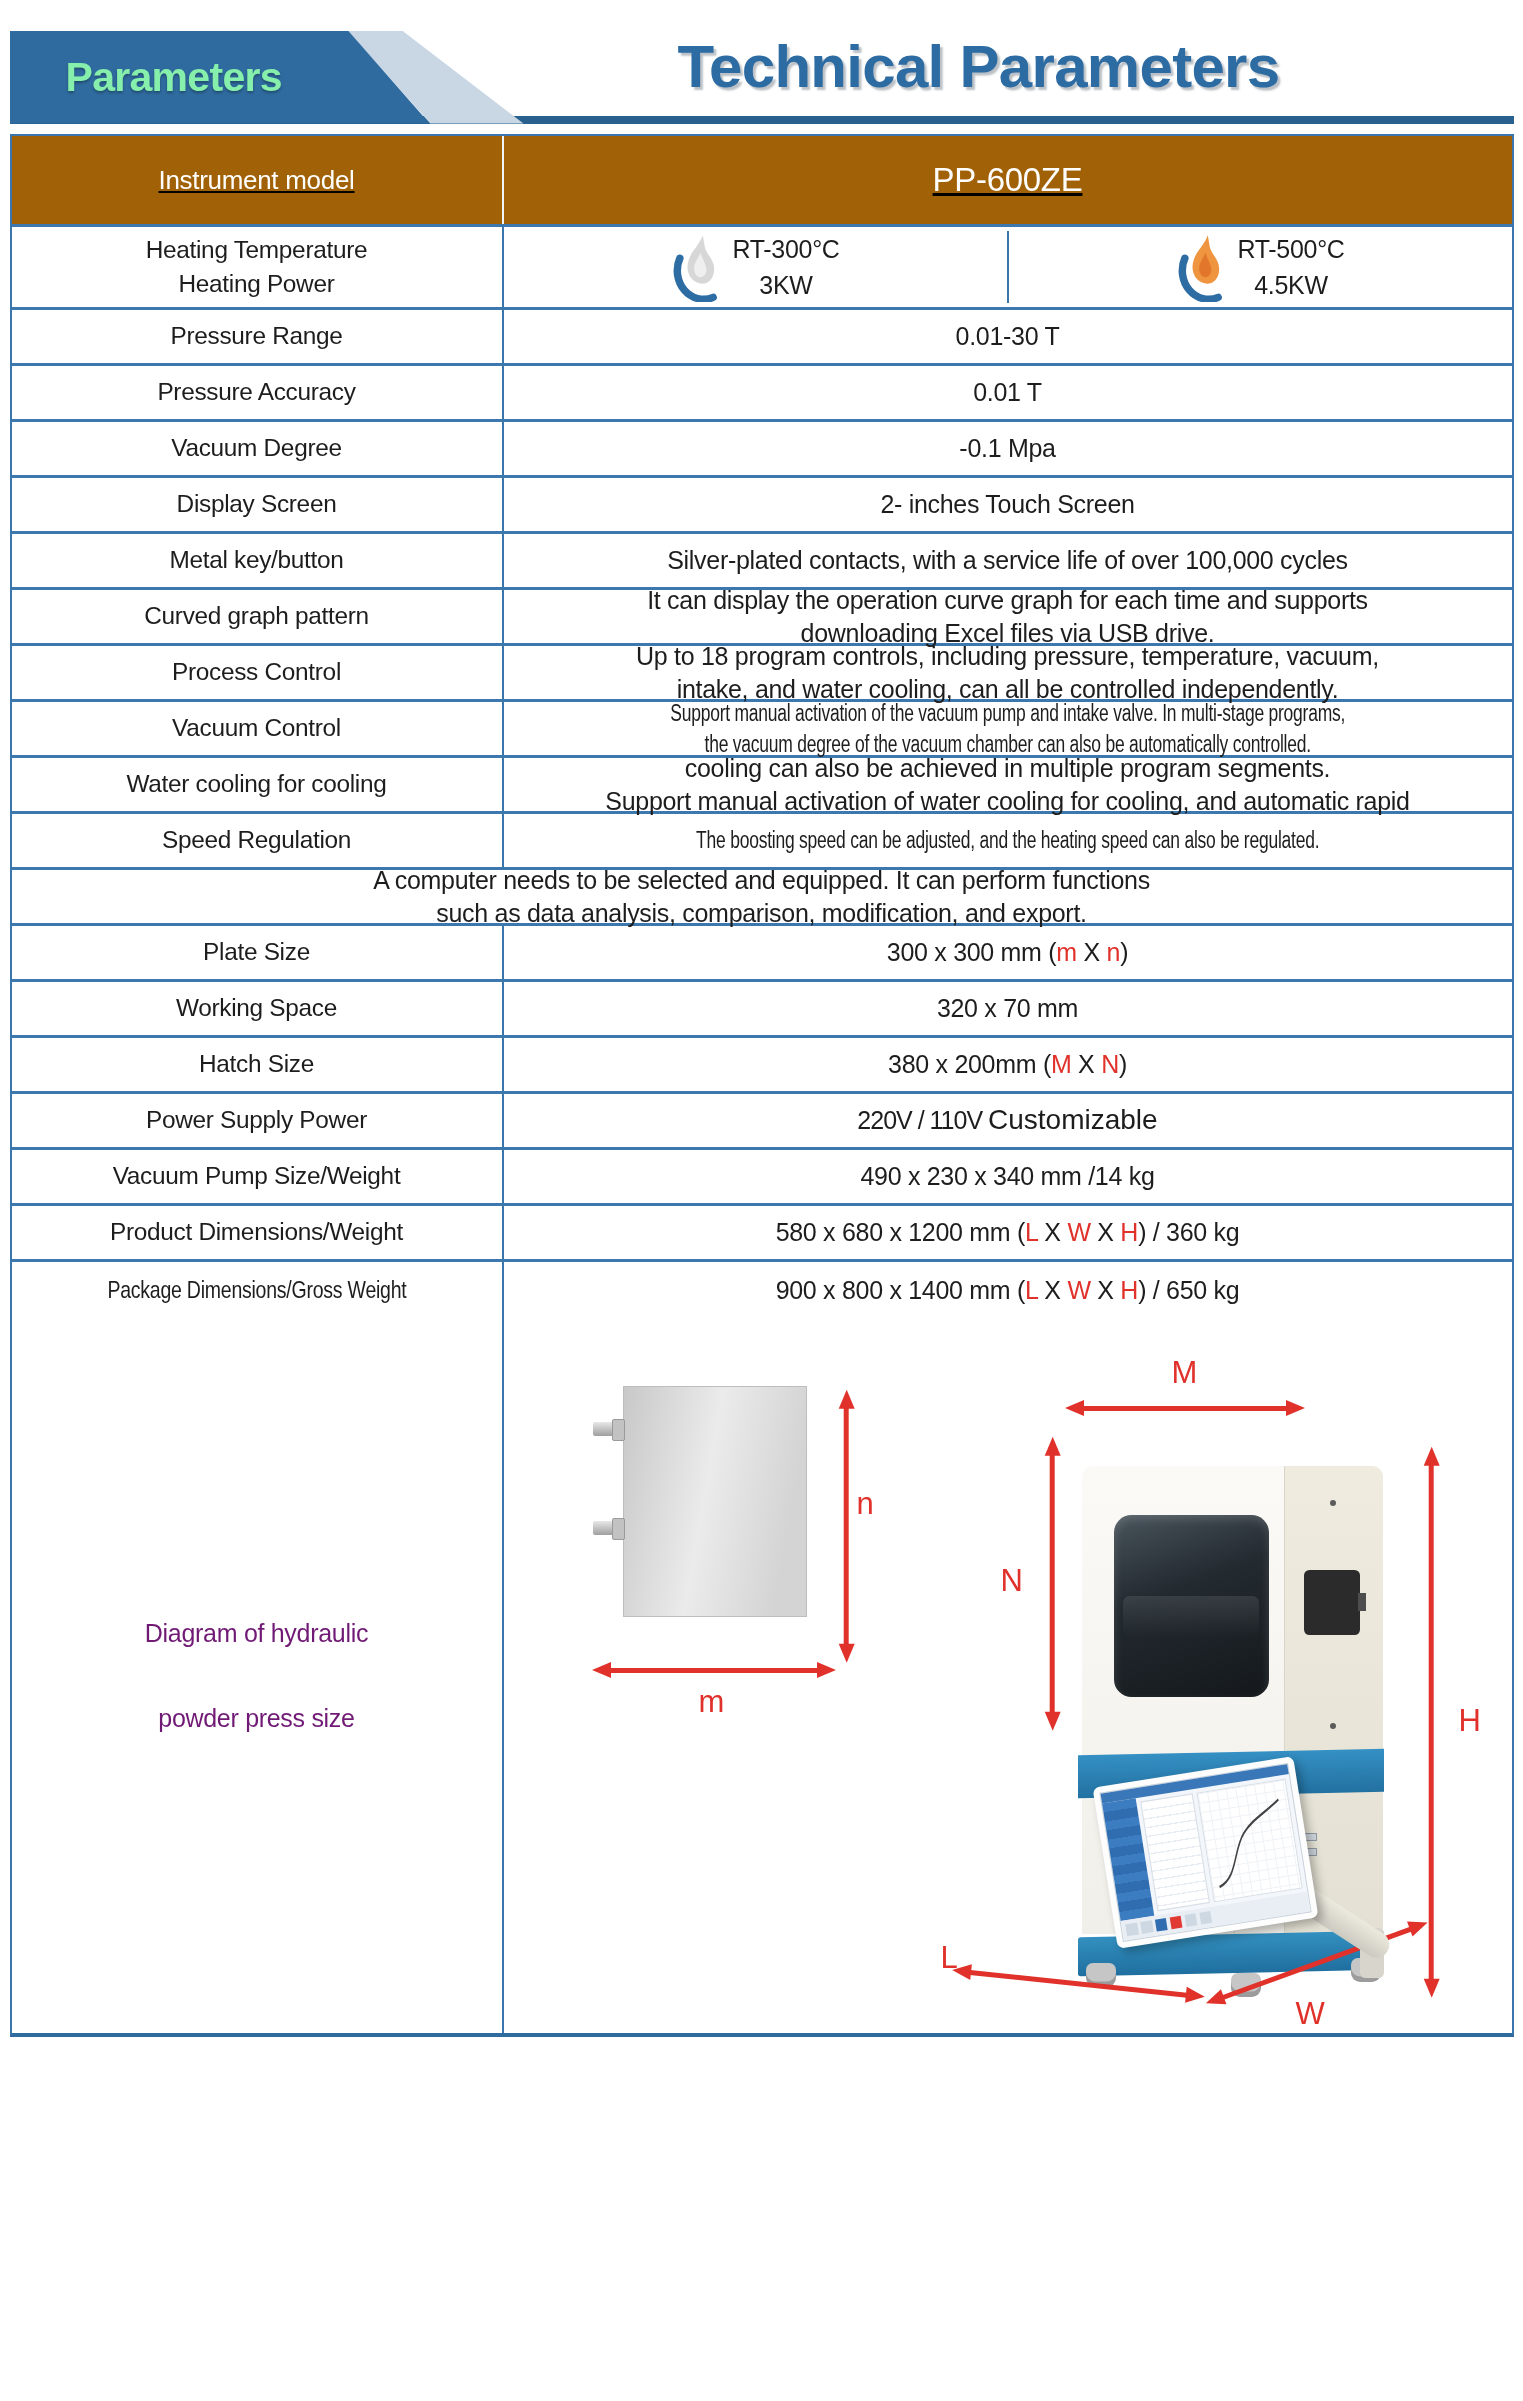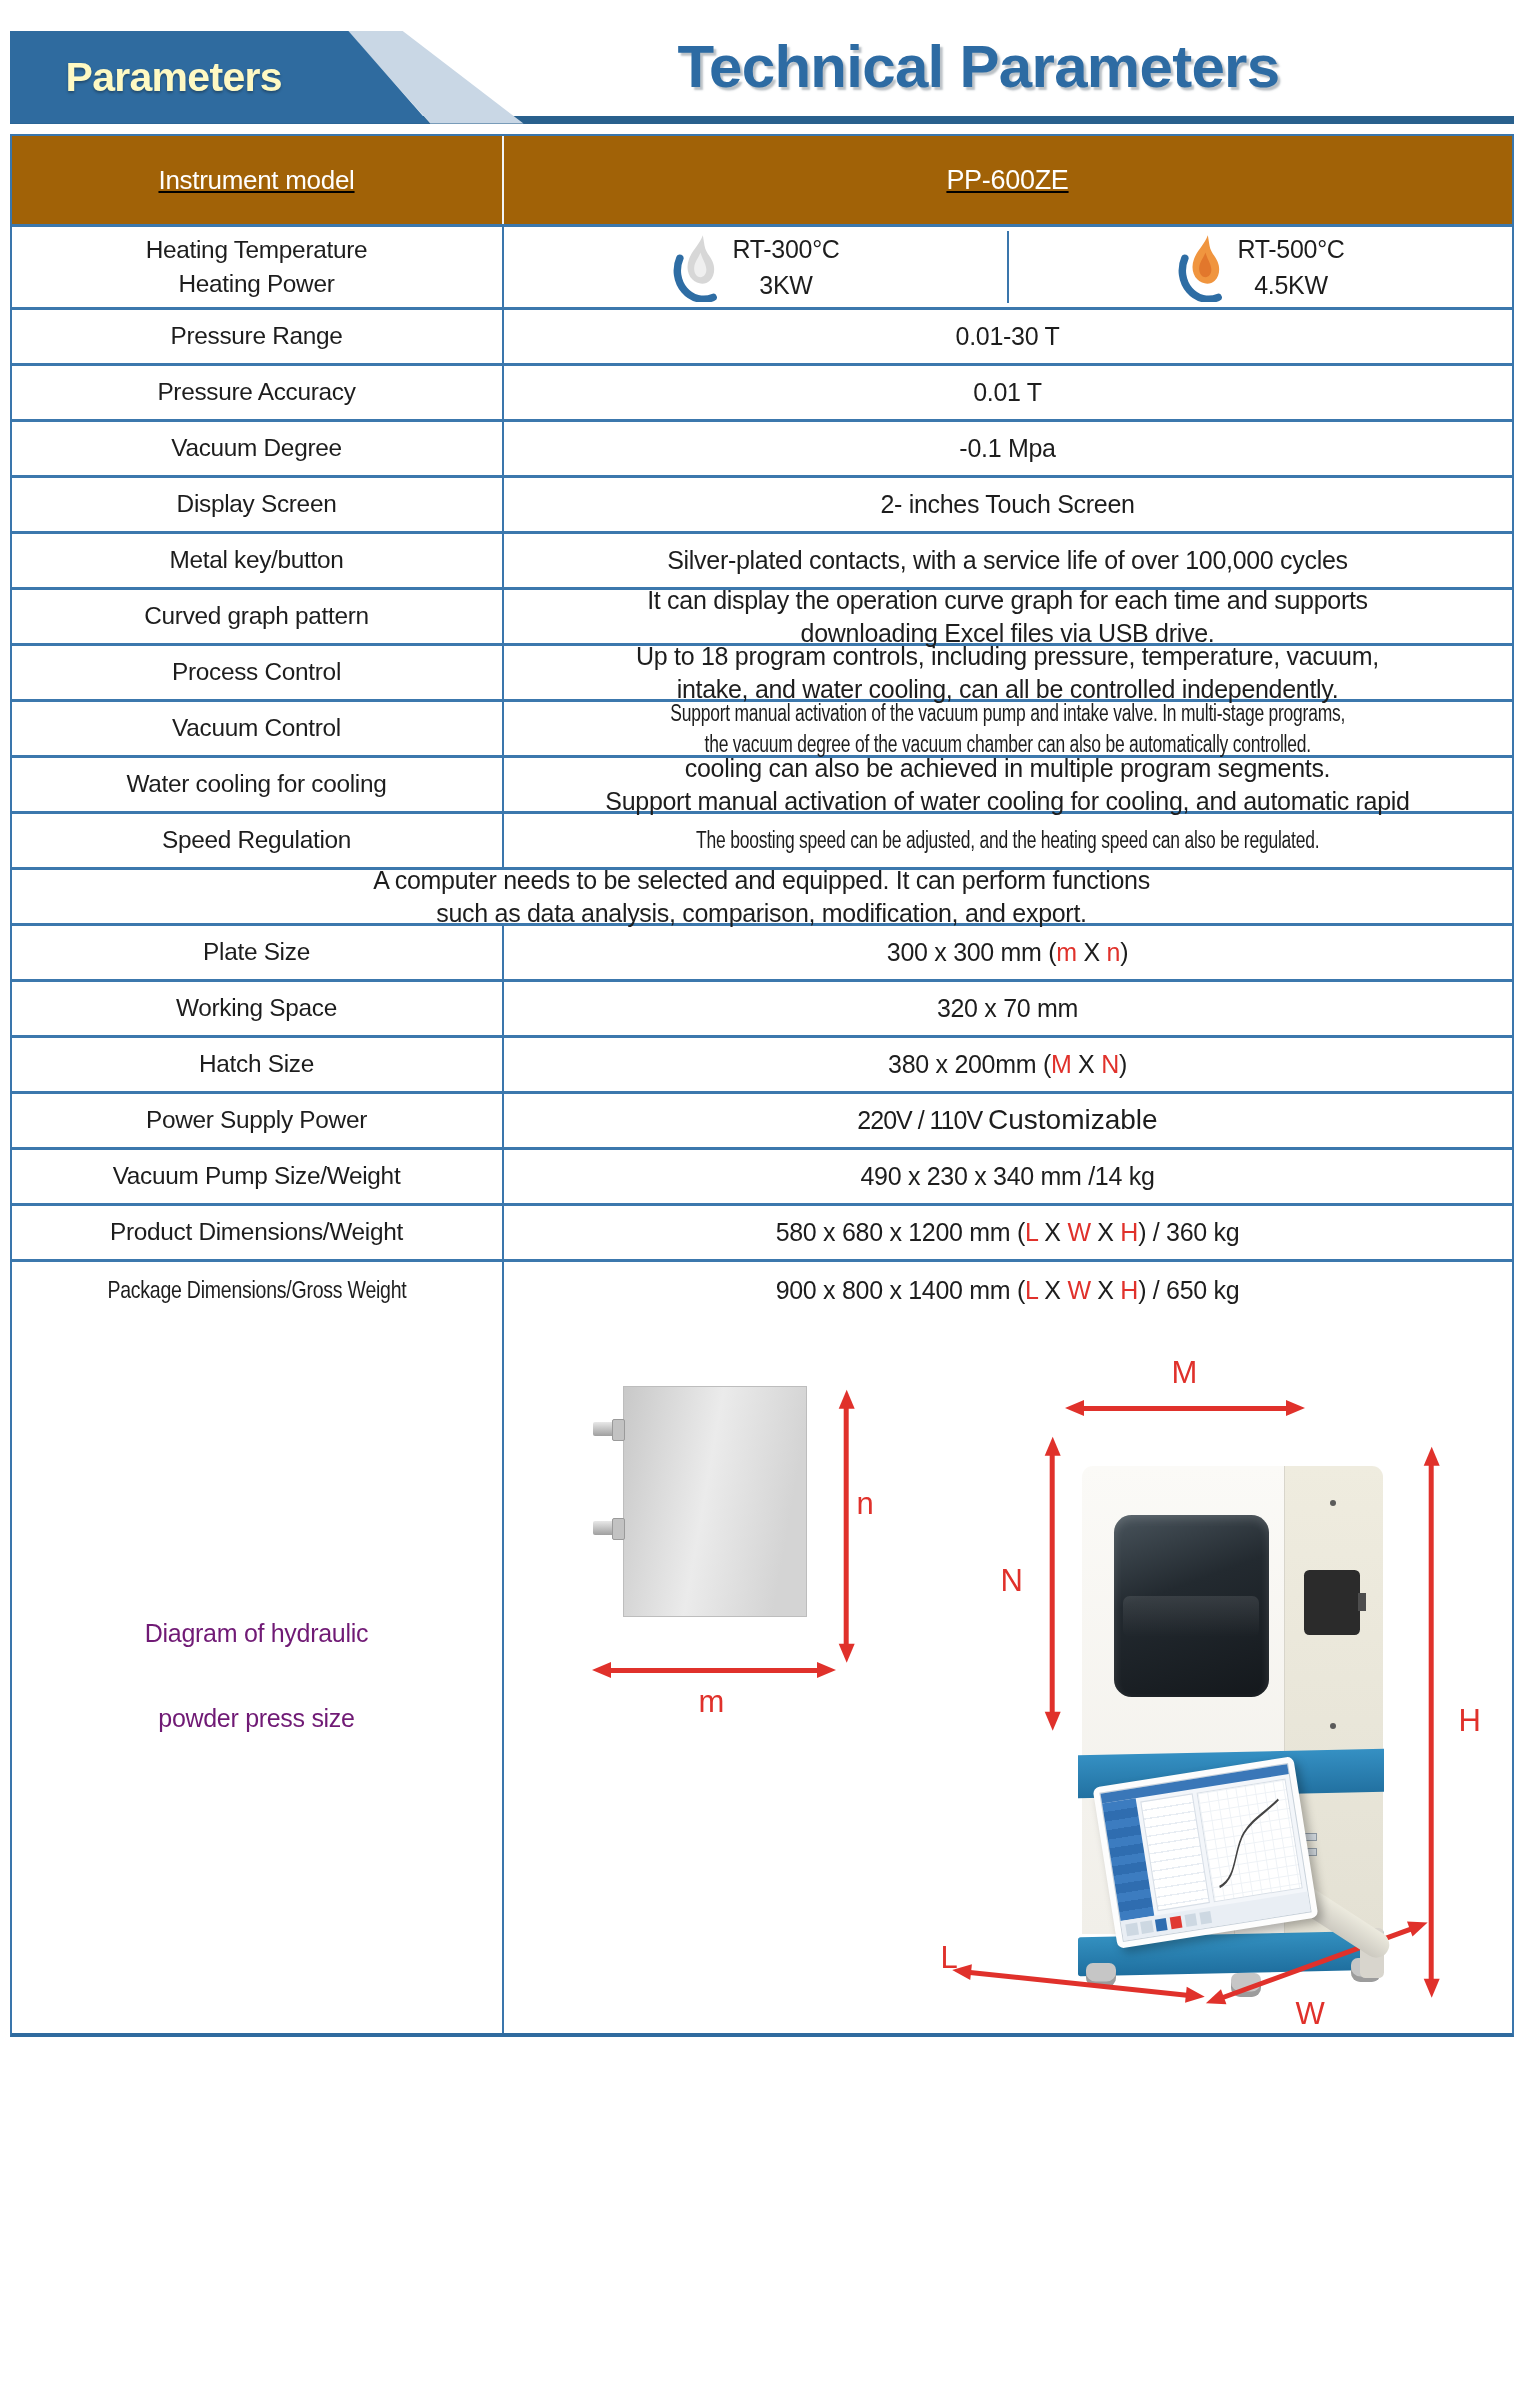--- a/index.html
+++ b/index.html
@@ -7,40 +7,40 @@
   .page { position:relative; width:1523px; height:2401px; background:#ffffff; overflow:hidden; }
 
   
   .band { position:absolute; left:9.5px; right:9.5px; top:30.5px; height:93px; }
   .band-line { position:absolute; left:0; right:0; bottom:0; height:7.5px; background:#29608d; }
   .ribbon { position:absolute; left:0; top:0; width:420px; height:93px; background:#2f6b9f;
             clip-path:polygon(0 0, 80.6% 0, 100% 100%, 0 100%); z-index:2;
             display:flex; align-items:center; padding-left:56px; }
   .ribbon-light { position:absolute; left:338px; top:0; width:176px; height:93px; background:#c9d7e5;
             clip-path:polygon(0 0, 31% 0, 100% 100%, 47% 100%); z-index:1; }
-  .ribbon-text { color:#fef9c3; font-size:41px; font-weight:bold; letter-spacing:-0.7px;
+  .ribbon-text { color:#86efac; font-size:41px; font-weight:bold; letter-spacing:-0.7px;
             text-shadow:0 2px 2.7px rgba(0,0,0,.30); }
   .big-title { position:absolute; left:434px; right:0; top:1.4px; text-align:center; z-index:3;
             color:#2d6ba3; font-size:60px; font-weight:bold; letter-spacing:-0.7px;
             text-shadow:2.7px 3.4px 2px rgba(130,140,150,.55); }
 
   
   .table { position:absolute; left:9.5px; right:9.5px; top:134px;
            border:2px solid #3a76ac; border-bottom:4.7px solid #2f6b9f; background:#fff; }
   .trow { display:flex; border-bottom:3.4px solid #3c78ad; height:56px; }
   .trow:last-child { border-bottom:none; }
   .cell { display:flex; align-items:center; justify-content:center; text-align:center; }
   .lcell { flex:0 0 492px; border-right:2px solid #3a76ac; padding:0 9.5px; }
   .vcell { flex:1; padding:0 20.3px; }
 
   .hdr-row { height:91px; background:#a16207;text-decoration:underline; }
   .hdr-row .lcell { border-right:2px solid #f2f5f8; }
   .hdr-row .cell { color:#fff; }
   .hdr-label { font-size:26px; letter-spacing:-0.3px; }
-  .hdr-value { font-size:27px; letter-spacing:-0.3px; }
+  .hdr-value { font-size:33px; letter-spacing:-0.3px; }
 
   .heat-row { height:83px; }
   .heat-half { flex:1; display:flex; align-items:center; justify-content:center; gap:9px; }
   .heat-half + .heat-half { border-left:2px solid #3a76ac; }
   .heat-text { text-align:center; font-size:25px; color:#1d1d1d; letter-spacing:-0.3px; line-height:1.45; }
   .flame { width:53px; height:69px; flex:0 0 auto; }
 
   .lbl { font-size:24.4px; color:#1d1d1d; letter-spacing:-0.3px; line-height:1.4; }
   .vwrap { width:100%; font-size:25px; color:#1d1d1d; letter-spacing:-0.3px; }
   .vline { display:block; line-height:1.32; }

